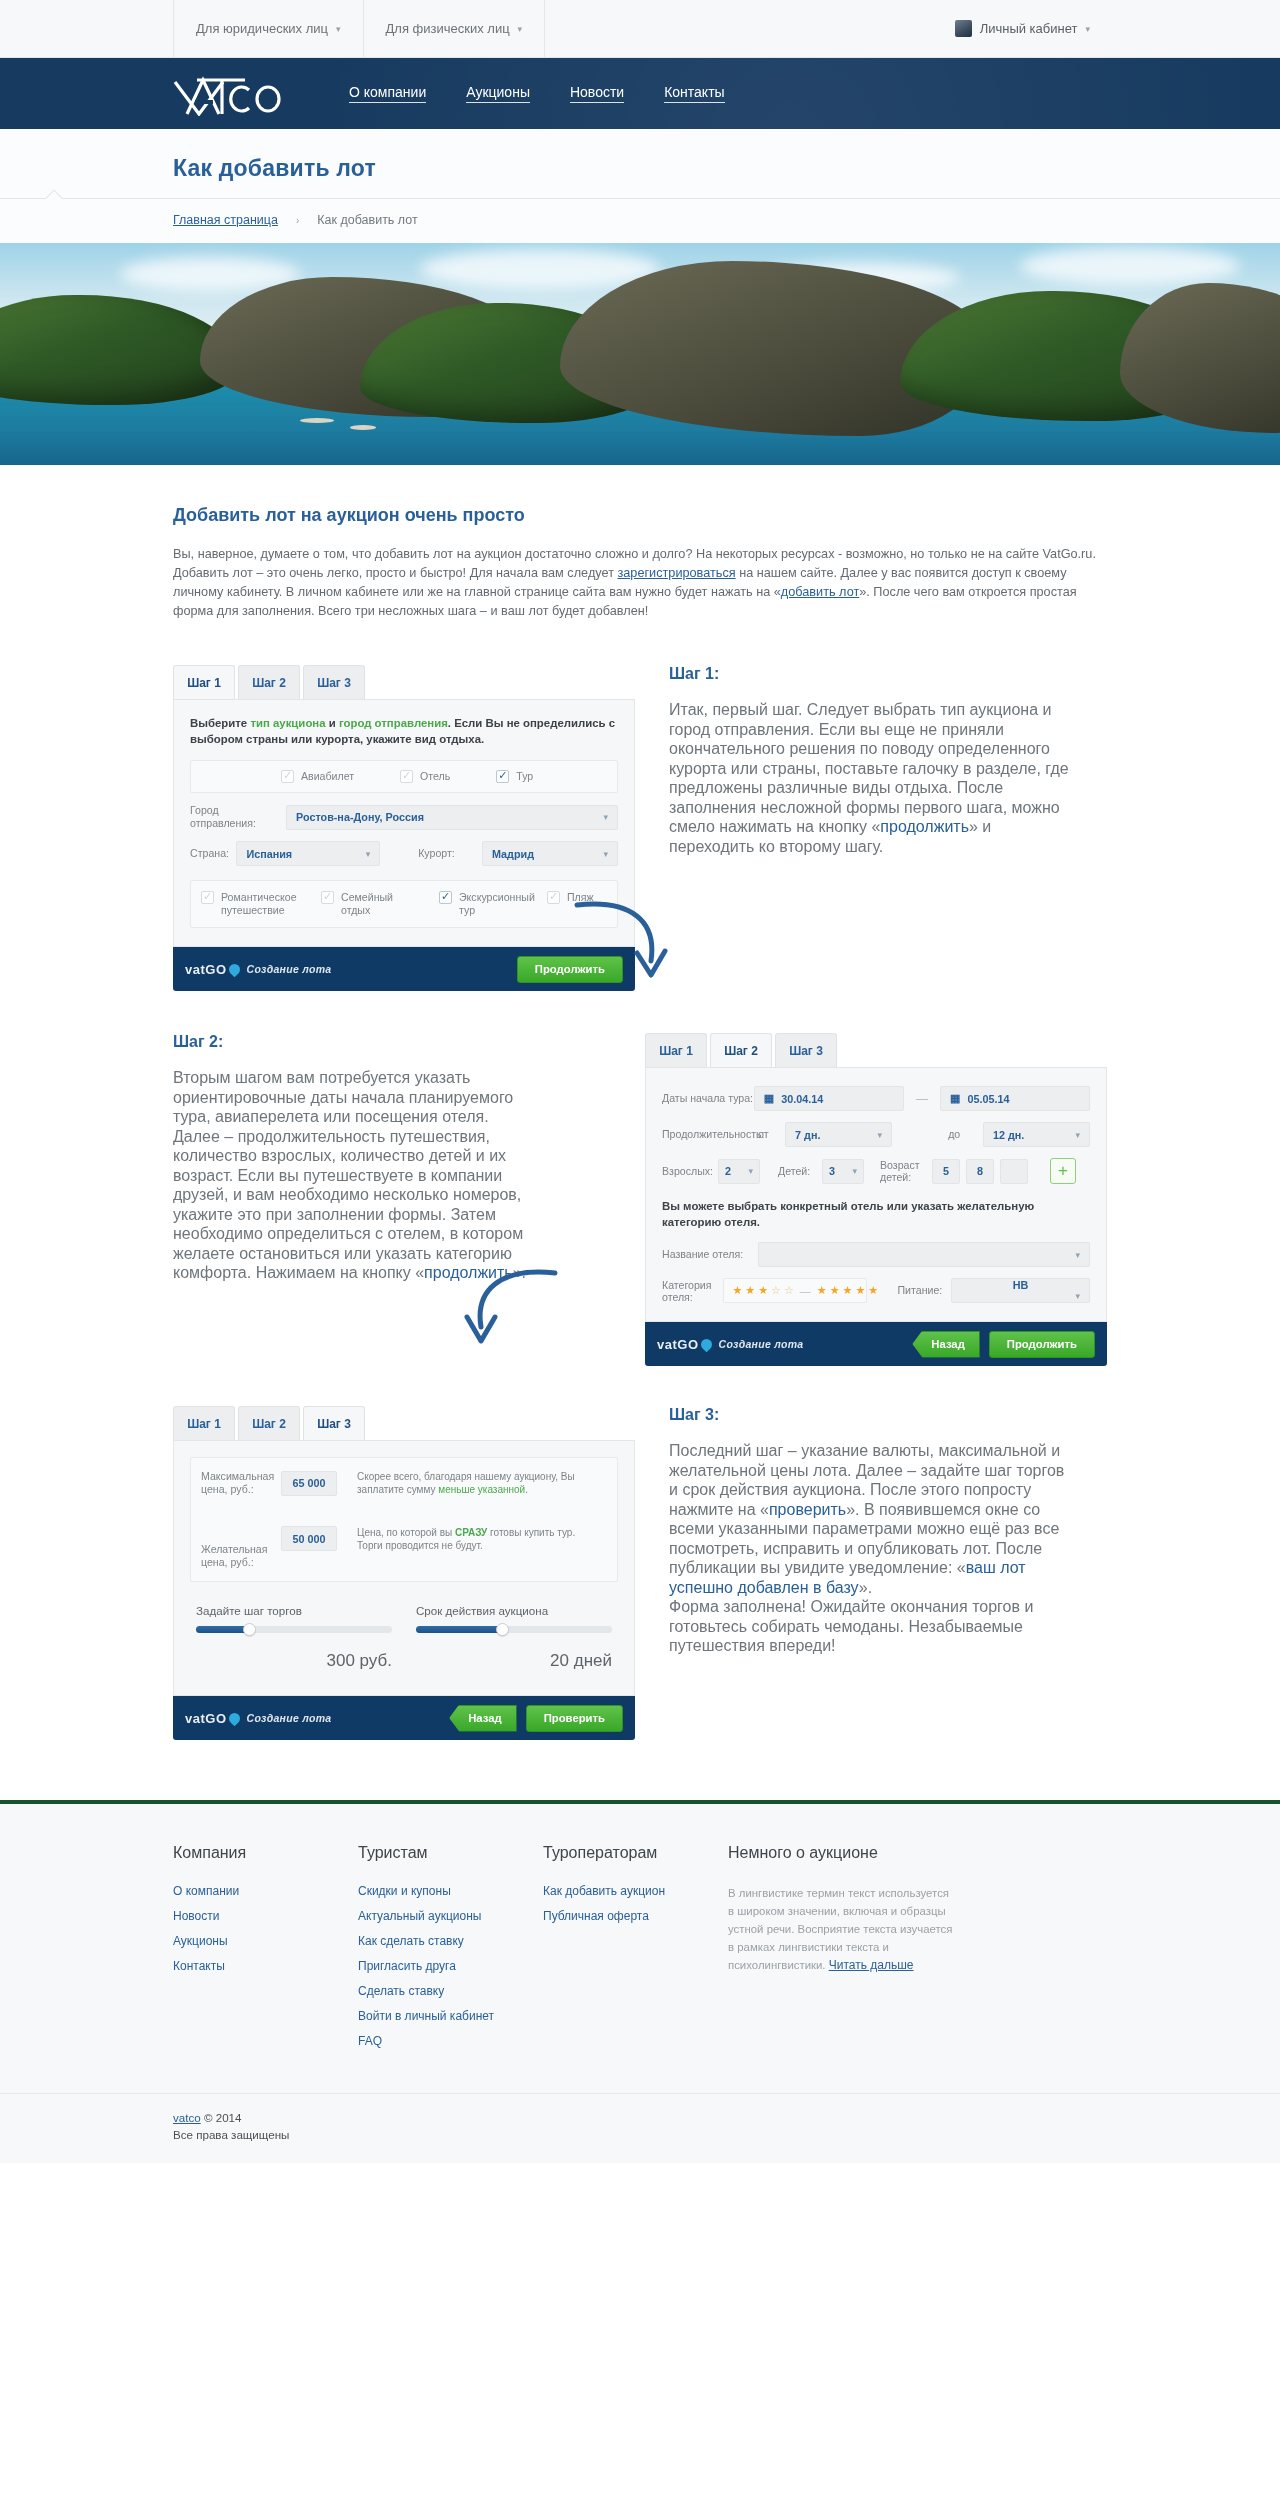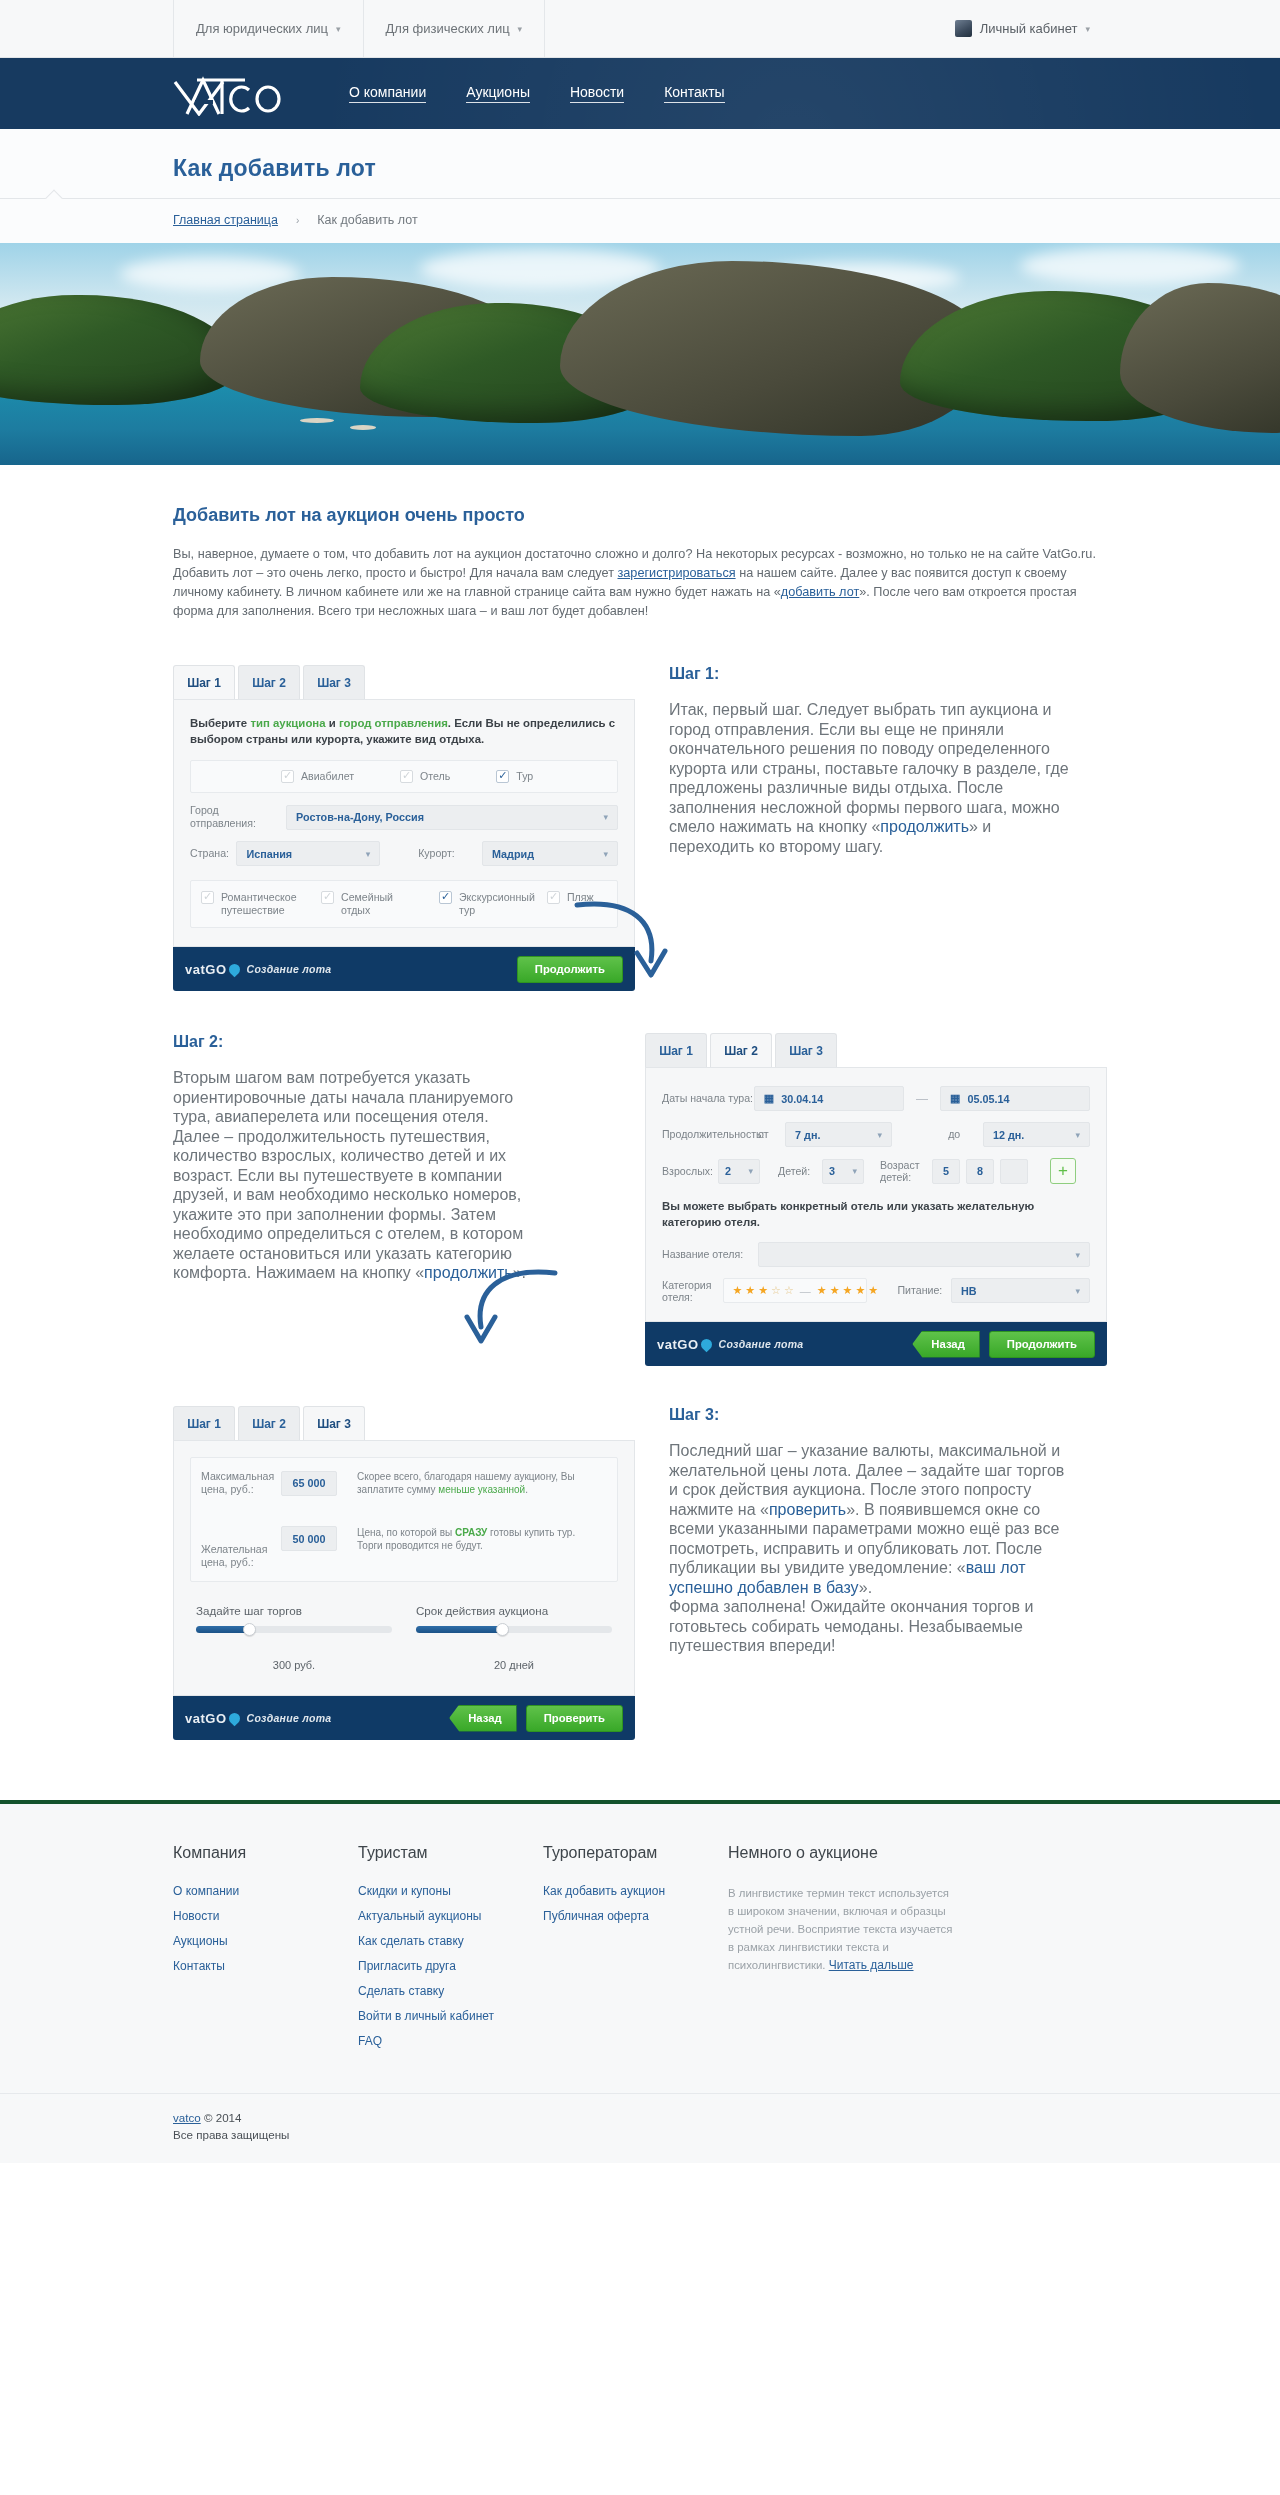--- a/index.html
+++ b/index.html
@@ -274,21 +274,21 @@
     height: 7px; border-radius: 4px; background: #e4e7ea; position: relative;
   }
   .track .fill {
     position:absolute; left:0; top:0; bottom:0;
     background: linear-gradient(#2f6ea8,#1b5287); border-radius: 4px;
   }
   .track .knob {
     position:absolute; top:-3px; width:13px; height:13px; border-radius:50%;
     background:#fff; border:1px solid #c9ced3; box-shadow: 0 1px 1px rgba(0,0,0,.12);
   }
-  .slider-value { text-align:center; font-size: 11px; color:#5d646a; margin-top: 26px; }
+  .slider-value { text-align:right; font-size: 17px; color:#5d646a; margin-top: 18px; }
 
   
   .plusbtn {
     width: 26px; height: 26px; border:1px solid #8fce7f; border-radius:3px;
     background:#f6fbf4; color:#5fbf46; font-size:17px; line-height:23px;
     text-align:center; cursor:pointer;
   }
 
   
   .arrow { position: absolute; }
@@ -580,21 +580,21 @@
                 <span class="st-off">☆</span>
                 <span class="st-off">☆</span>
                 <span class="st-dash">—</span>
                 <span class="st-on">★</span>
                 <span class="st-on">★</span>
                 <span class="st-on">★</span>
                 <span class="st-on">★</span>
                 <span class="st-on">★</span>
               </div>
               <div class="flabel" style="width:54px;margin-left:30px;">Питание:</div>
-              <div class="select" style="width:140px;">
+              <div class="select" style="width:140px;flex-direction:column;">
                 <span>HB</span>
                 <span class="chev">▾</span>
               </div>
             </div>
           </div>
 
           <div class="wfoot">
             <div class="vl">
               <span class="vlogo">
                 <span class="vg">vatGO</span>

